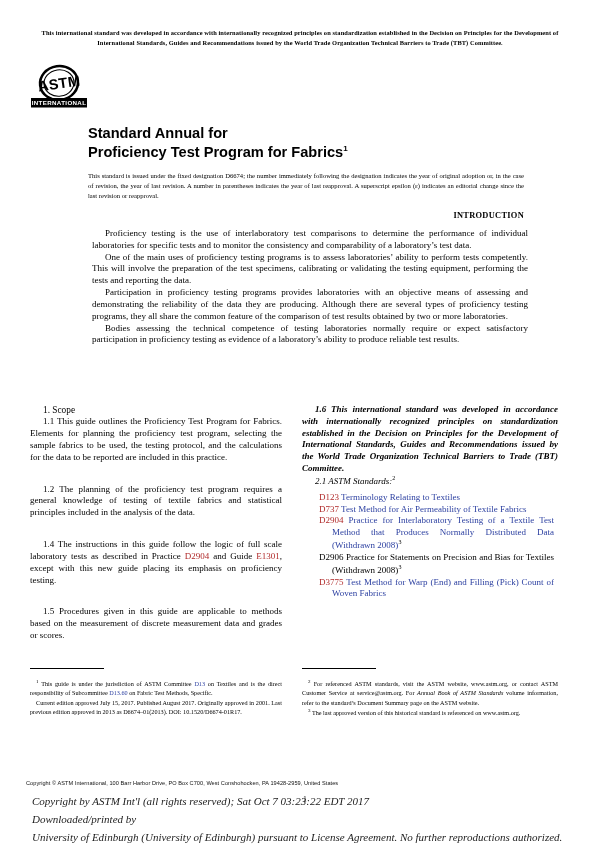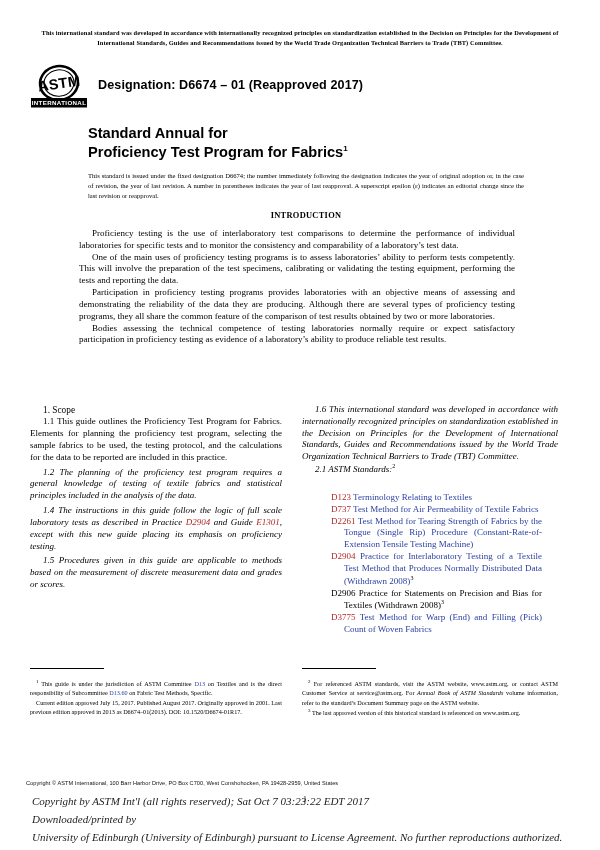--- a/index.html
+++ b/index.html
@@ -44,47 +44,47 @@
   }
   .title-block sup{font-size:8px;vertical-align:super;}
   
   .fixnote{
     position:absolute;top:171px;left:88px;width:436px;
     font-size:6.6px;line-height:1.52;text-align:justify;
   }
   
   .intro-head{
     position:absolute;top:211px;left:88px;width:436px;
-    text-align:center;font-weight:bold;font-size:8.4px;
+    text-align:right;font-weight:bold;font-size:8.4px;
     letter-spacing:.3px;
   }
   .intro-body{
-    position:absolute;top:228px;left:79px;width:436px;
+    position:absolute;top:228px;left:92px;width:436px;
     font-size:9px;line-height:1.315;text-align:justify;
   }
   .intro-body p{margin:0;text-indent:13px;}
   
   .col{
     position:absolute;top:404px;
     font-size:9px;line-height:1.315;text-align:justify;
   }
   .col-left{left:30px;width:252px;}
   .col-right{left:302px;width:256px;}
   .sec-head{
     font-weight:normal;font-size:9.3px;margin:0 0 2px 0;text-indent:0;
   }
   .col p{margin:0;text-indent:13px;}
-  .col p.gap{margin-top:3px;font-style:italic;}
-  .ital{font-style:italic;}
+  .col p.gap{margin-top:20px;}
+  .ital{font-style:italic;font-weight:bold;}
   .link-red{color:#b02a2a;}
   .link-blue{color:#2b3fa0;}
   .sub-head{font-style:italic;margin:0;text-indent:13px;}
   .sub-head sup{font-style:normal;font-size:6px;vertical-align:super;}
   
-  .reflist{margin:16px;padding:0;list-style:none;}
+  .reflist{margin:4px;padding:0;list-style:none;}
   .reflist li{
     text-indent:-13px;padding-left:26px;margin:0;
     text-align:justify;
   }
   .reflist li sup{font-size:6px;vertical-align:super;}
   
   .fnrule{
     position:absolute;height:0;border-top:.8px solid #000;width:74px;
   }
   .fn{
@@ -125,21 +125,20 @@
       <svg width="58" height="46" viewBox="0 0 58 46" aria-hidden="true">
         <g transform="rotate(-8 29 20)">
           <ellipse cx="29" cy="20" rx="19" ry="17" fill="none" stroke="#000" stroke-width="2.6"></ellipse>
           <ellipse cx="29" cy="20" rx="15" ry="13.2" fill="none" stroke="#000" stroke-width="1.1"></ellipse>
           <text x="29" y="25.5" text-anchor="middle" font-family="Liberation Sans, sans-serif" font-size="14.5" font-weight="bold" letter-spacing="0.4" fill="#000">ASTM</text>
         </g>
         <rect x="1" y="35" width="56" height="9.5" fill="#000"></rect>
         <text x="29" y="42.3" text-anchor="middle" font-family="Liberation Sans, sans-serif" font-size="6.2" font-weight="bold" letter-spacing="0.35" fill="#fff">INTERNATIONAL</text>
       </svg>
     </div>
-    <div class="desig-text">Designation: D6674 – 01 (Reapproved 2017)</div>
   </div>
 
   <div class="title-block">
     <div>Standard Annual for</div>
     <div><span>Proficiency Test Program for Fabrics</span><sup>1</sup></div>
   </div>
 
   <div class="fixnote">This standard is issued under the fixed designation D6674; the number immediately following the designation indicates the year of original adoption or, in the case of revision, the year of last revision. A number in parentheses indicates the year of last reapproval. A superscript epsilon (ε) indicates an editorial change since the last revision or reapproval.</div>
 
   <div class="intro-head">INTRODUCTION</div>
@@ -157,21 +156,20 @@
     <p class="gap"><span>1.4 The instructions in this guide follow the logic of full scale laboratory tests as described in Practice </span><span class="link-red">D2904</span><span> and Guide </span><span class="link-red">E1301</span><span>, except with this new guide placing its emphasis on proficiency testing.</span></p>
     <p class="gap">1.5 Procedures given in this guide are applicable to methods based on the measurement of discrete measurement data and grades or scores.</p>
   </div>
 
   <div class="col col-right">
     <p class="ital">1.6 This international standard was developed in accordance with internationally recognized principles on standardization established in the Decision on Principles for the Development of International Standards, Guides and Recommendations issued by the World Trade Organization Technical Barriers to Trade (TBT) Committee.</p>
     <p class="sub-head"><span>2.1  ASTM Standards:</span><sup>2</sup></p>
     <ul class="reflist">
       <li><span class="link-red">D123</span> <span class="link-blue">Terminology Relating to Textiles</span></li>
       <li><span class="link-red">D737</span> <span class="link-blue">Test Method for Air Permeability of Textile Fabrics</span></li>
-      <li><span class="link-red">D2261</span> <span class="link-blue">Test Method for Tearing Strength of Fabrics by the Tongue (Single Rip) Procedure (Constant-Rate-of-Extension Tensile Testing Machine)</span></li>
       <li><span class="link-red">D2904</span> <span class="link-blue">Practice for Interlaboratory Testing of a Textile Test Method that Produces Normally Distributed Data (Withdrawn 2008)</span><sup>3</sup></li>
       <li><span>D2906</span> <span>Practice for Statements on Precision and Bias for Textiles (Withdrawn 2008)</span><sup>3</sup></li>
       <li><span class="link-red">D3775</span> <span class="link-blue">Test Method for Warp (End) and Filling (Pick) Count of Woven Fabrics</span></li>
     </ul>
   </div>
 
   <div class="fnrule fnrule-left"></div>
   <div class="fnrule fnrule-right"></div>
 
   <div class="fn fn-left">

